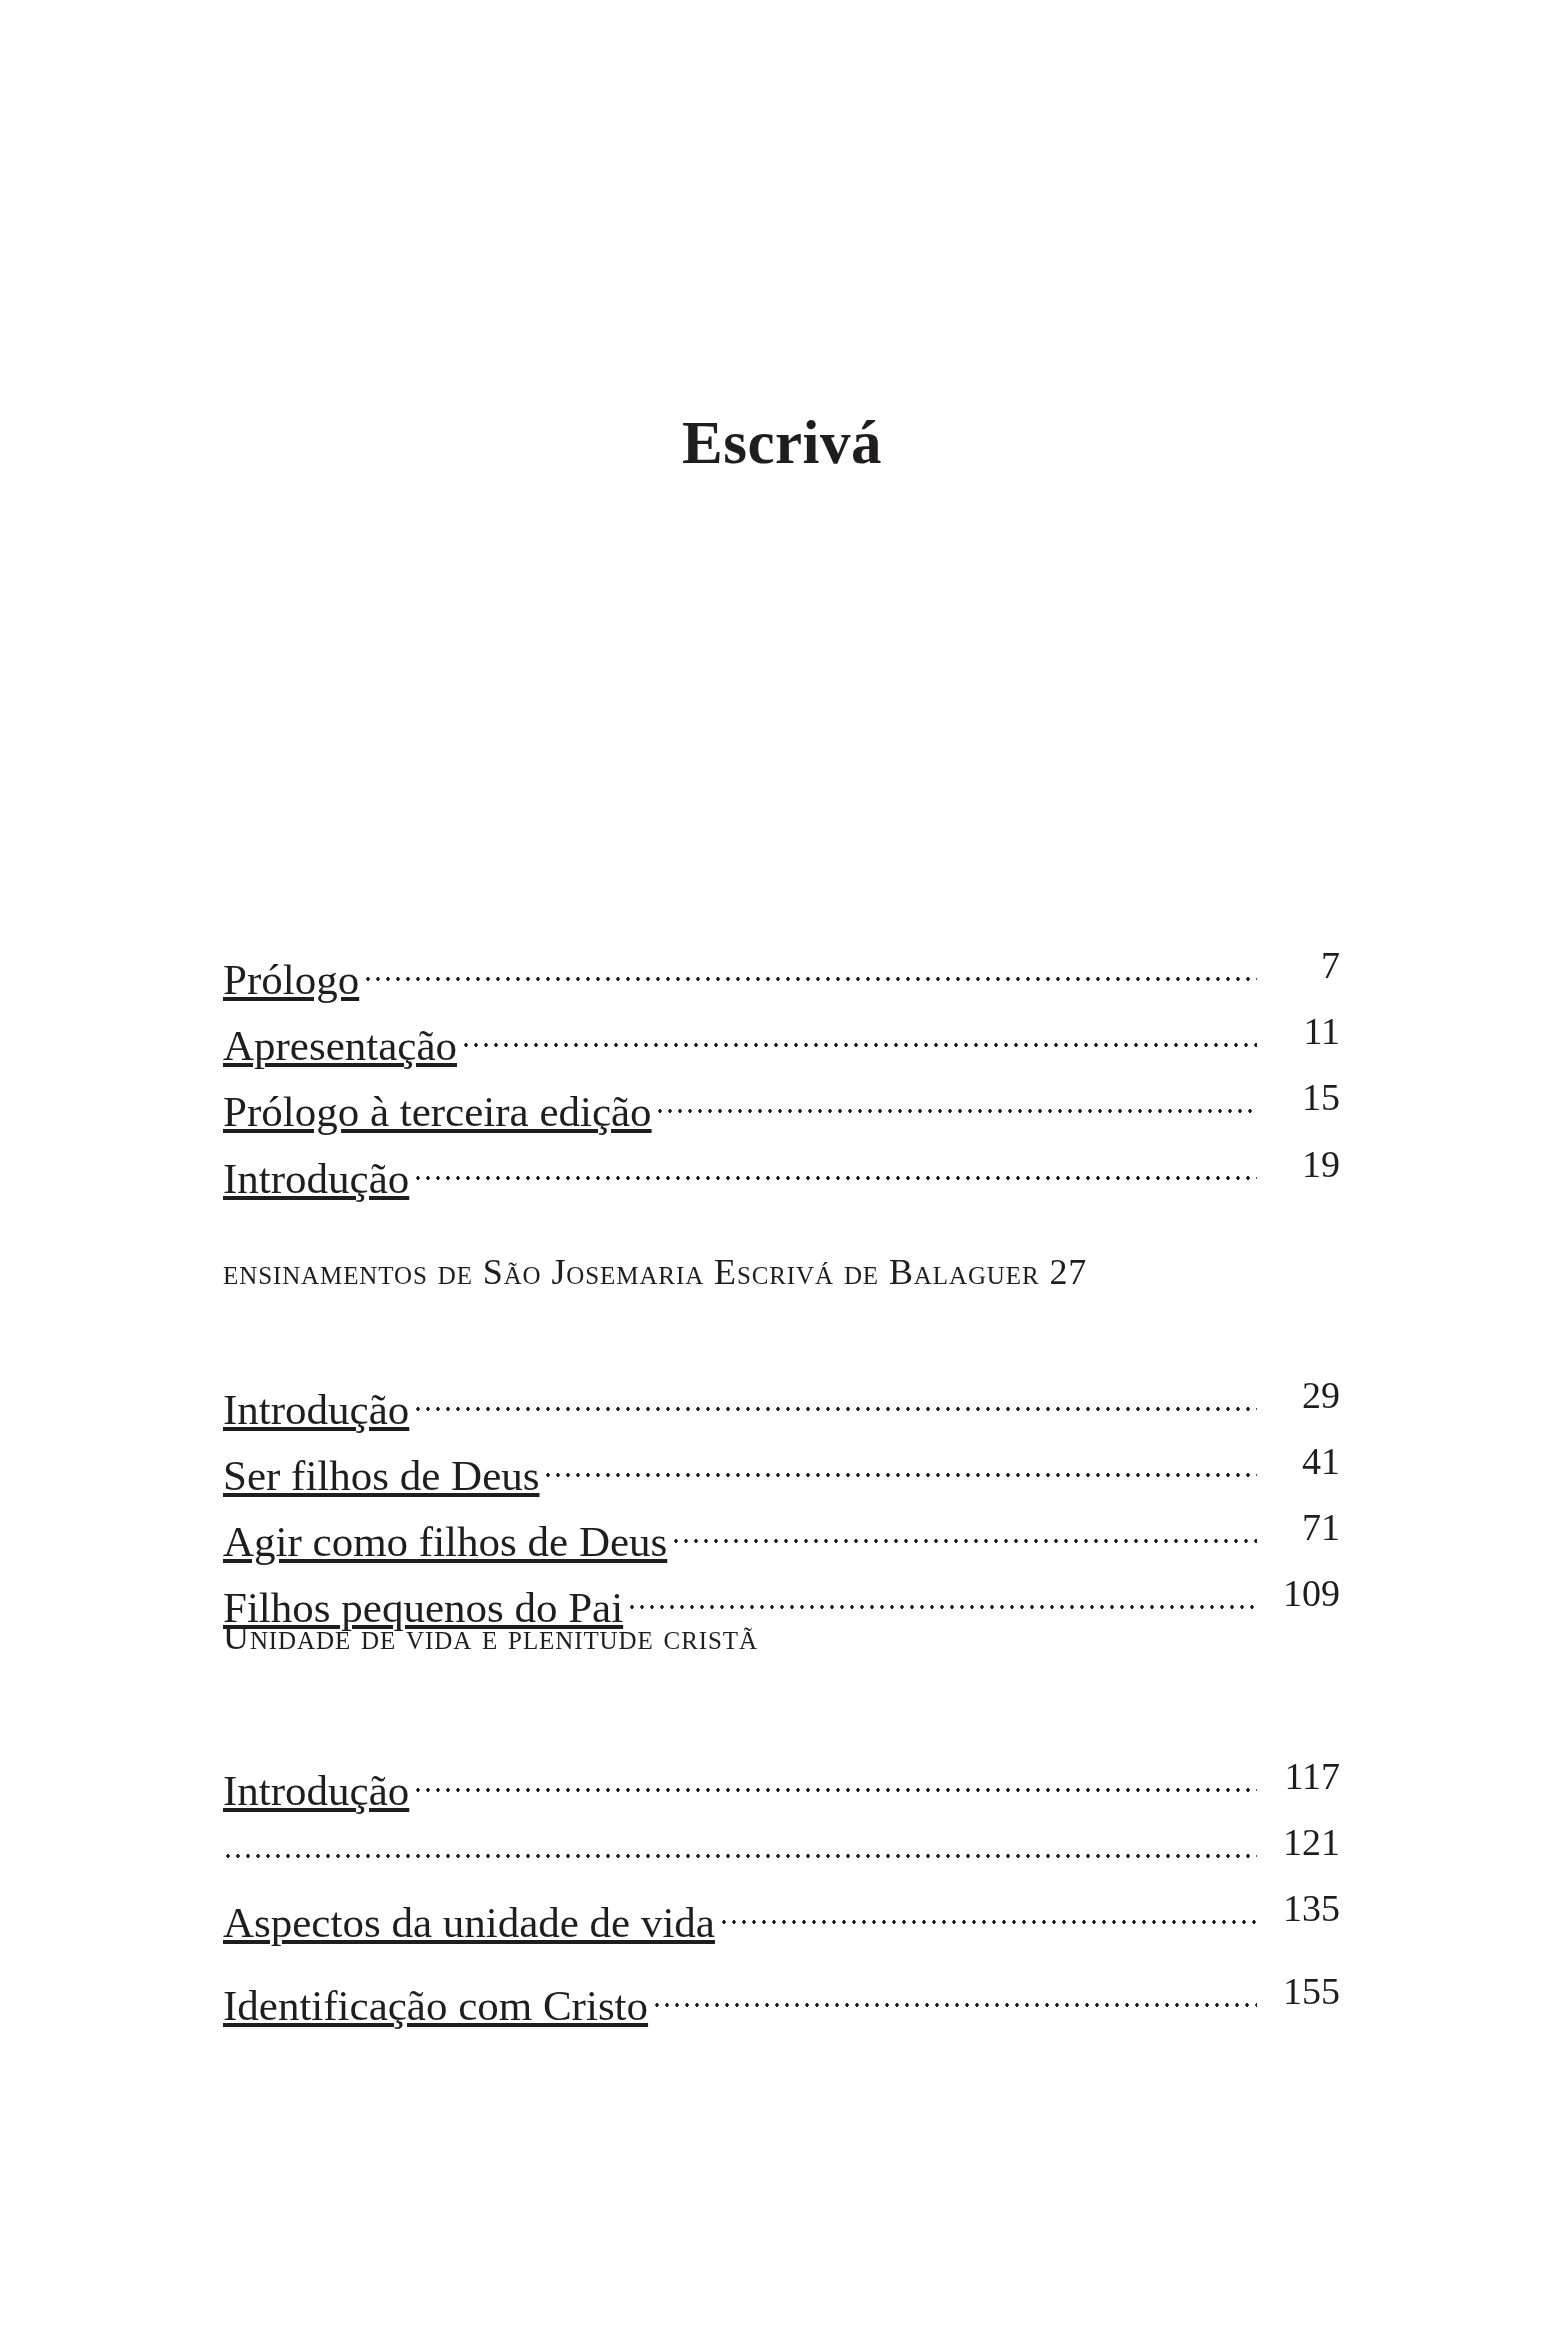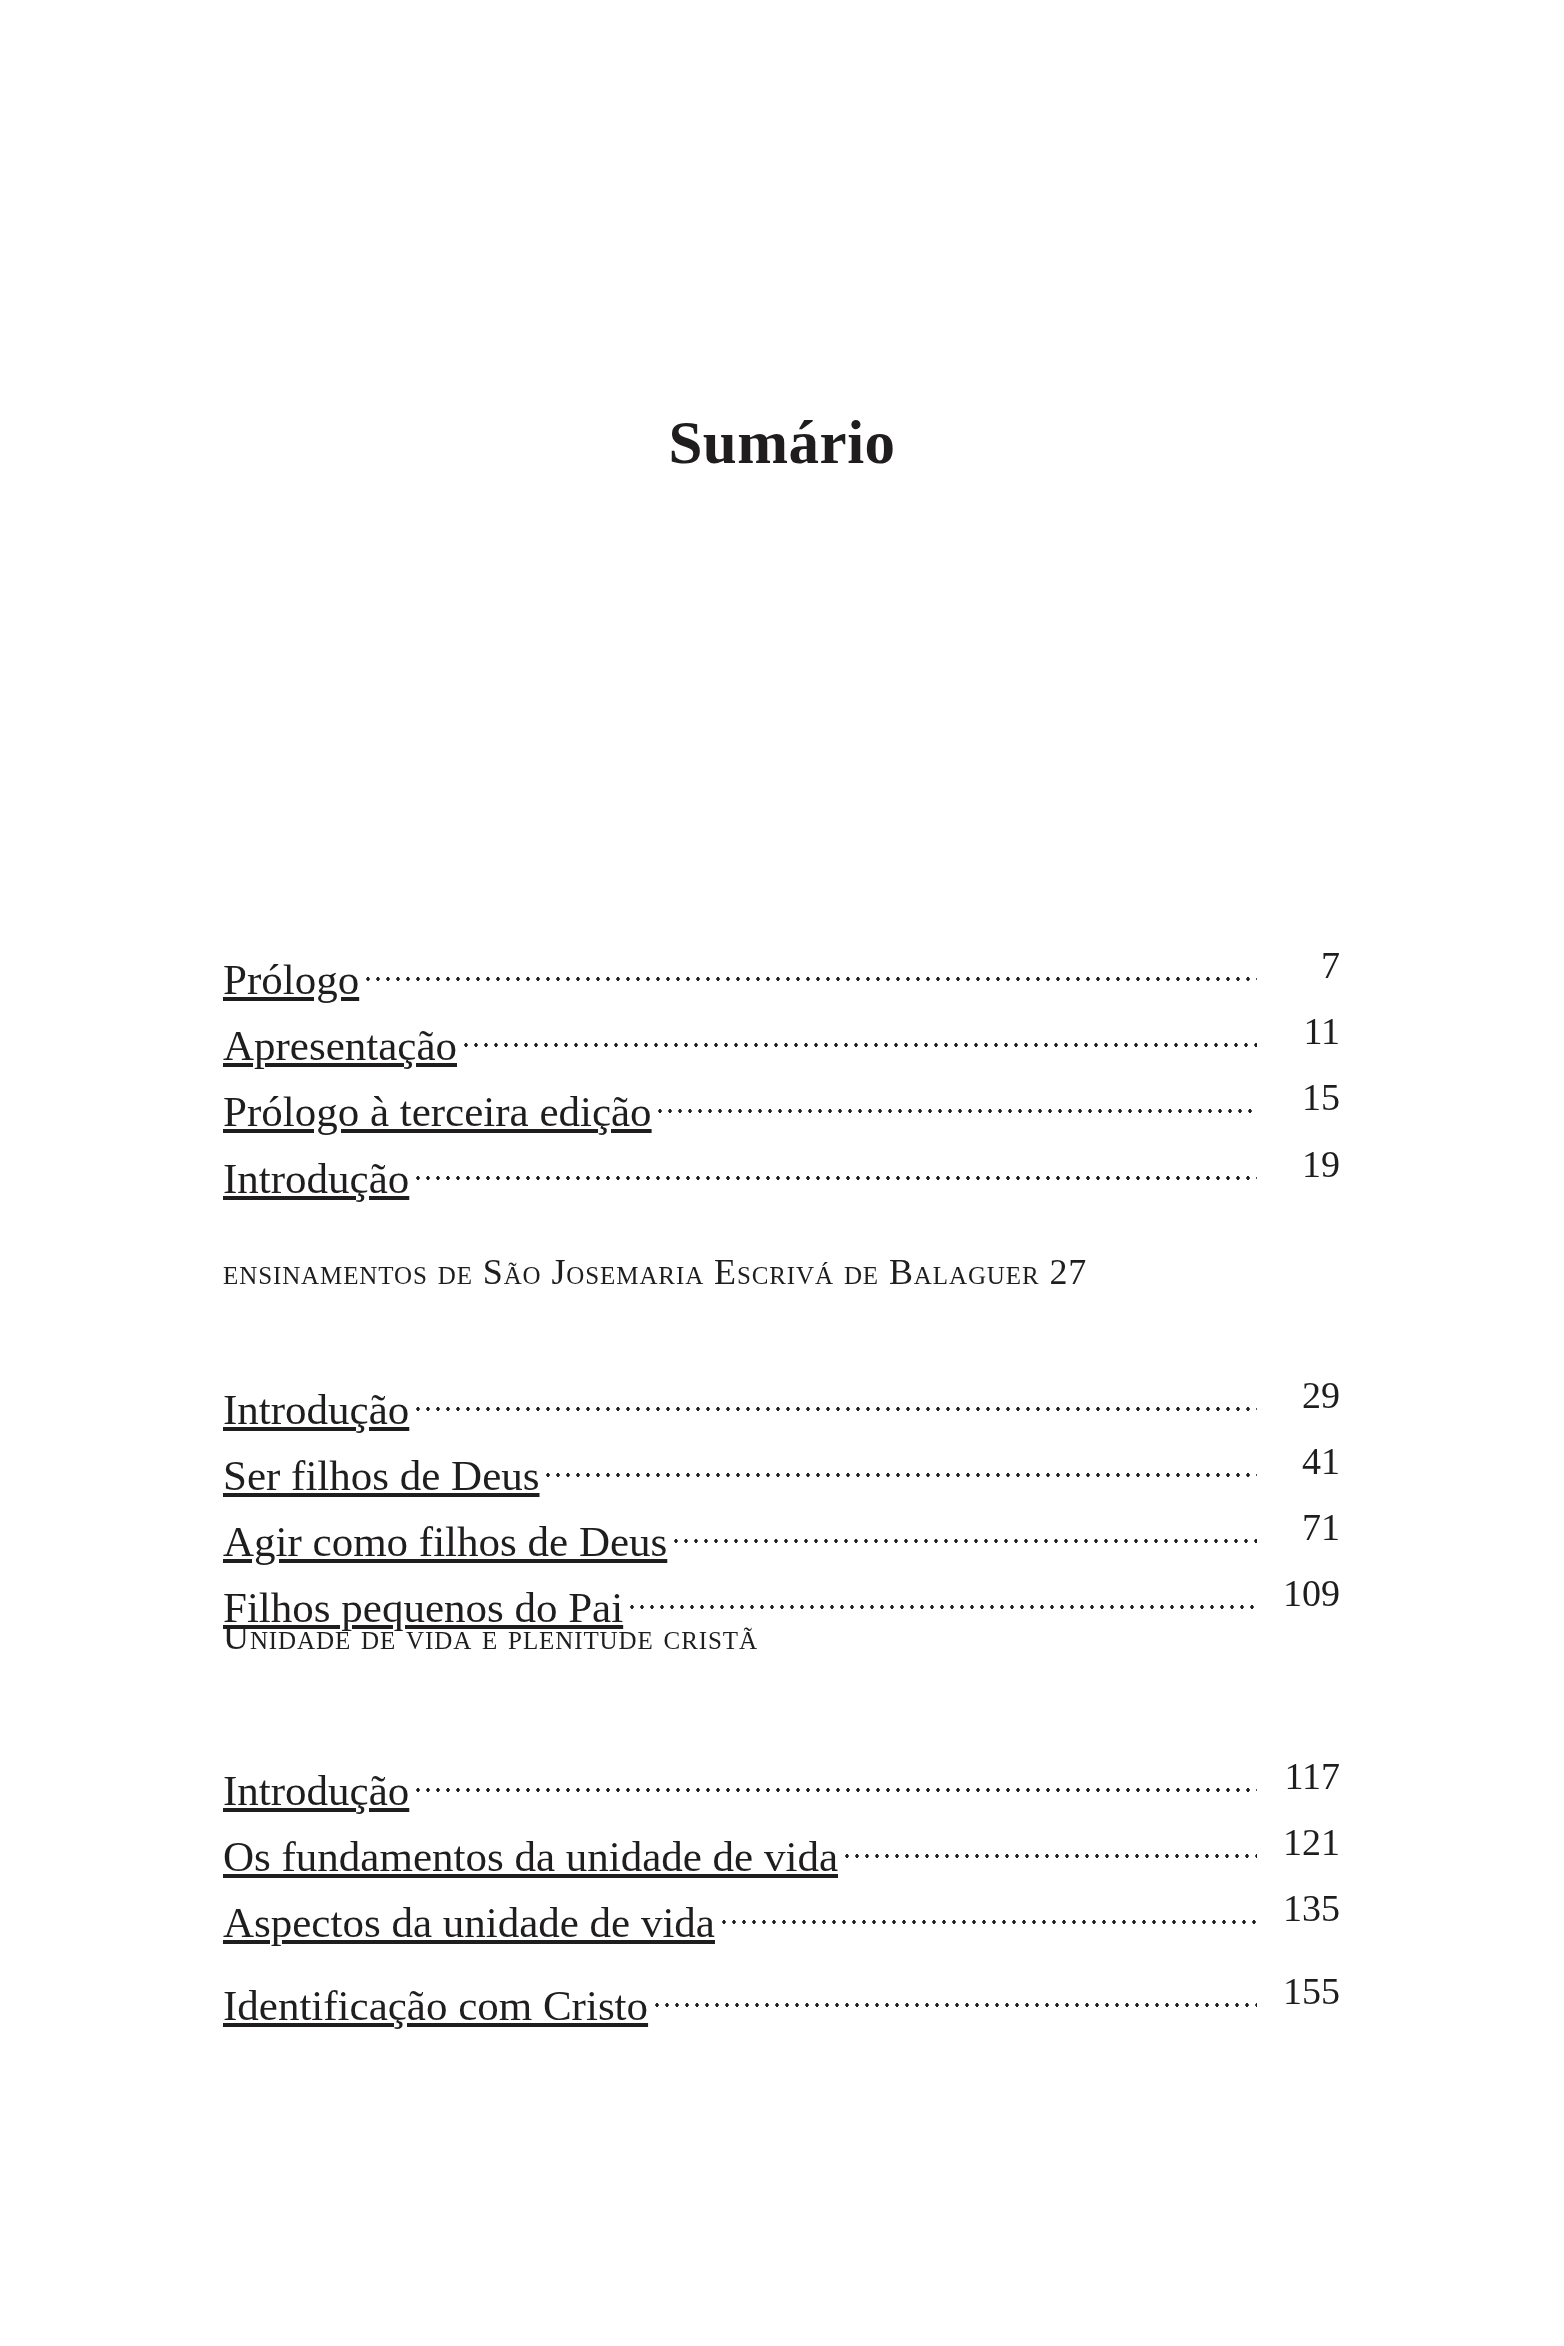--- a/index.html
+++ b/index.html
@@ -20,21 +20,21 @@
                   background-size: 10px 3.8px; background-repeat: repeat-x; }
     .toc-page { position: absolute; right: 0; font-size: 38px; text-align: right;
                 font-variant-numeric: oldstyle-nums; }
     .section-heading { position: absolute; left: 0; width: 1117px; font-size: 36px;
                        line-height: 43px; font-variant: small-caps; letter-spacing: 0.9px; margin: 0;
                        font-weight: normal; }
   </style>
 </head>
 <body>
 
-<h1 class="page-title">Sumário</h1>
+<h1 class="page-title">Escrivá</h1>
 
 <div class="toc">
 
   <div class="toc-row" style="top:937px">
     <span class="toc-label">Prólogo</span>
     <span class="toc-leader"></span>
     <span class="toc-page">7</span>
   </div>
   <div class="toc-row" style="top:1003px">
     <span class="toc-label">Apresentação</span>
@@ -80,21 +80,20 @@
   <h2 class="section-heading" style="top:1616px">
     <span style="display:block">Unidade de vida e plenitude cristã</span>
   </h2>
 
   <div class="toc-row" style="top:1748px">
     <span class="toc-label">Introdução</span>
     <span class="toc-leader"></span>
     <span class="toc-page">117</span>
   </div>
   <div class="toc-row" style="top:1814px">
-    <span class="toc-label">Os fundamentos da unidade de vida</span>
     <span class="toc-leader"></span>
     <span class="toc-page">121</span>
   </div>
   <div class="toc-row" style="top:1880px">
     <span class="toc-label">Aspectos da unidade de vida</span>
     <span class="toc-leader"></span>
     <span class="toc-page">135</span>
   </div>
   <div class="toc-row" style="top:1963px">
     <span class="toc-label">Identificação com Cristo</span>

